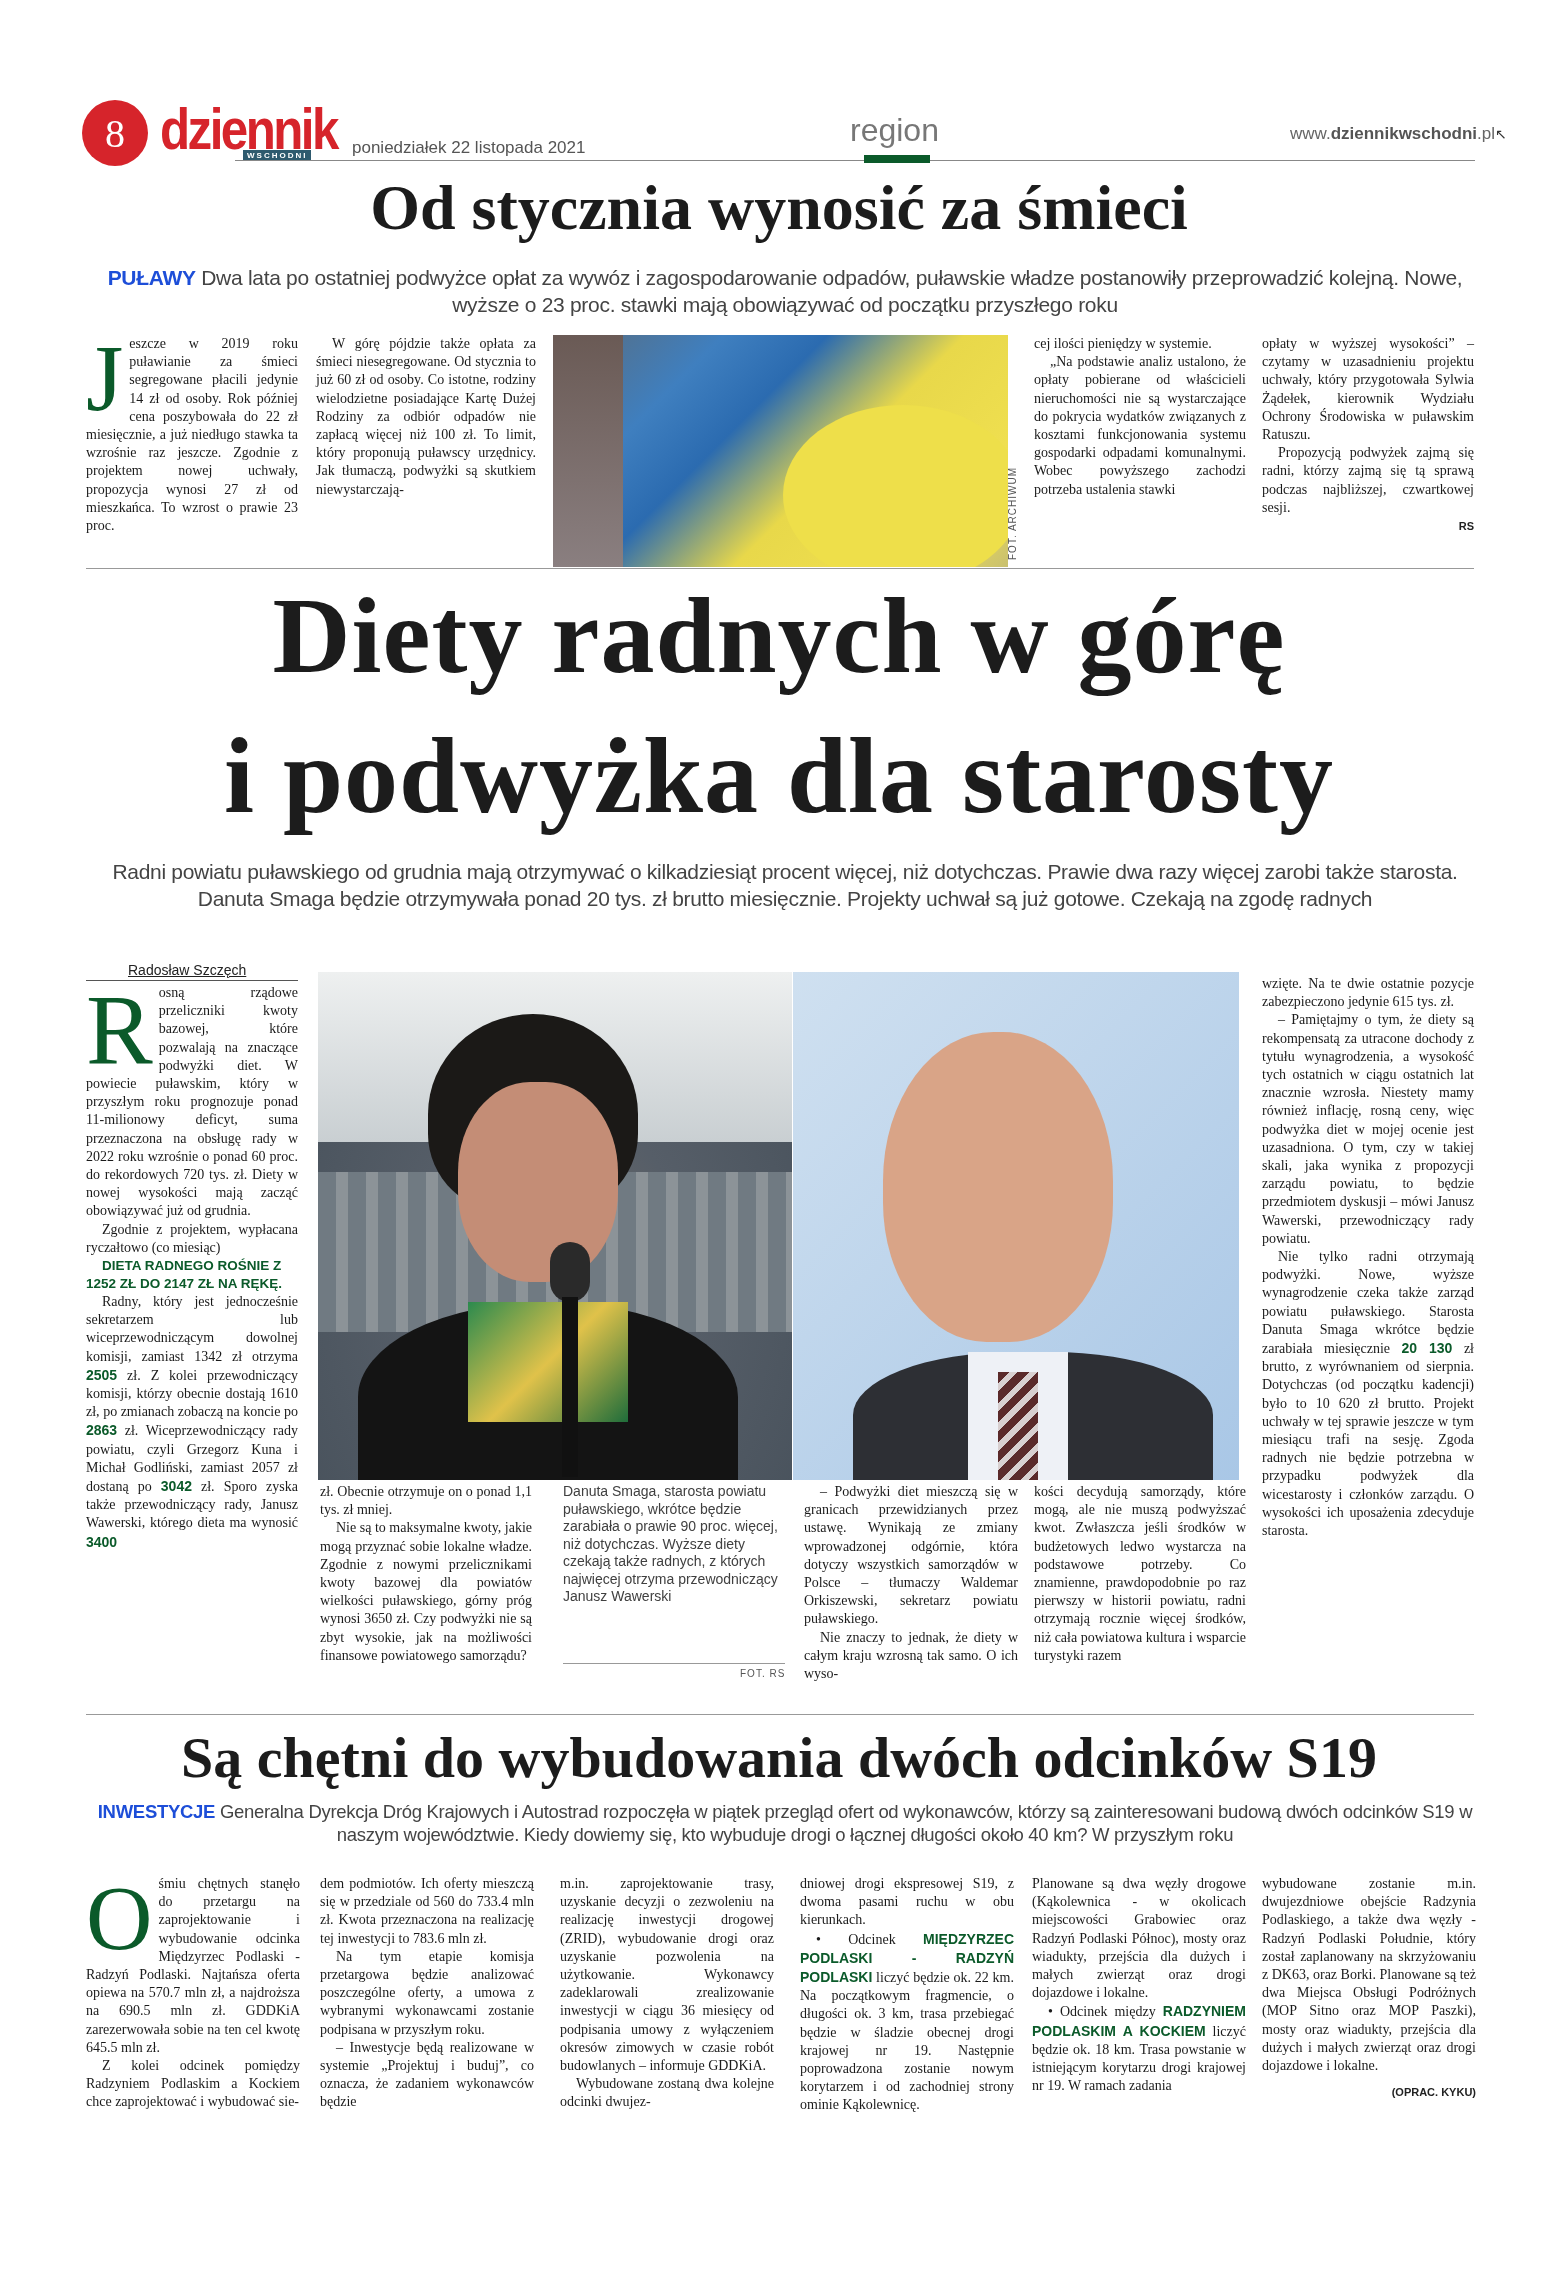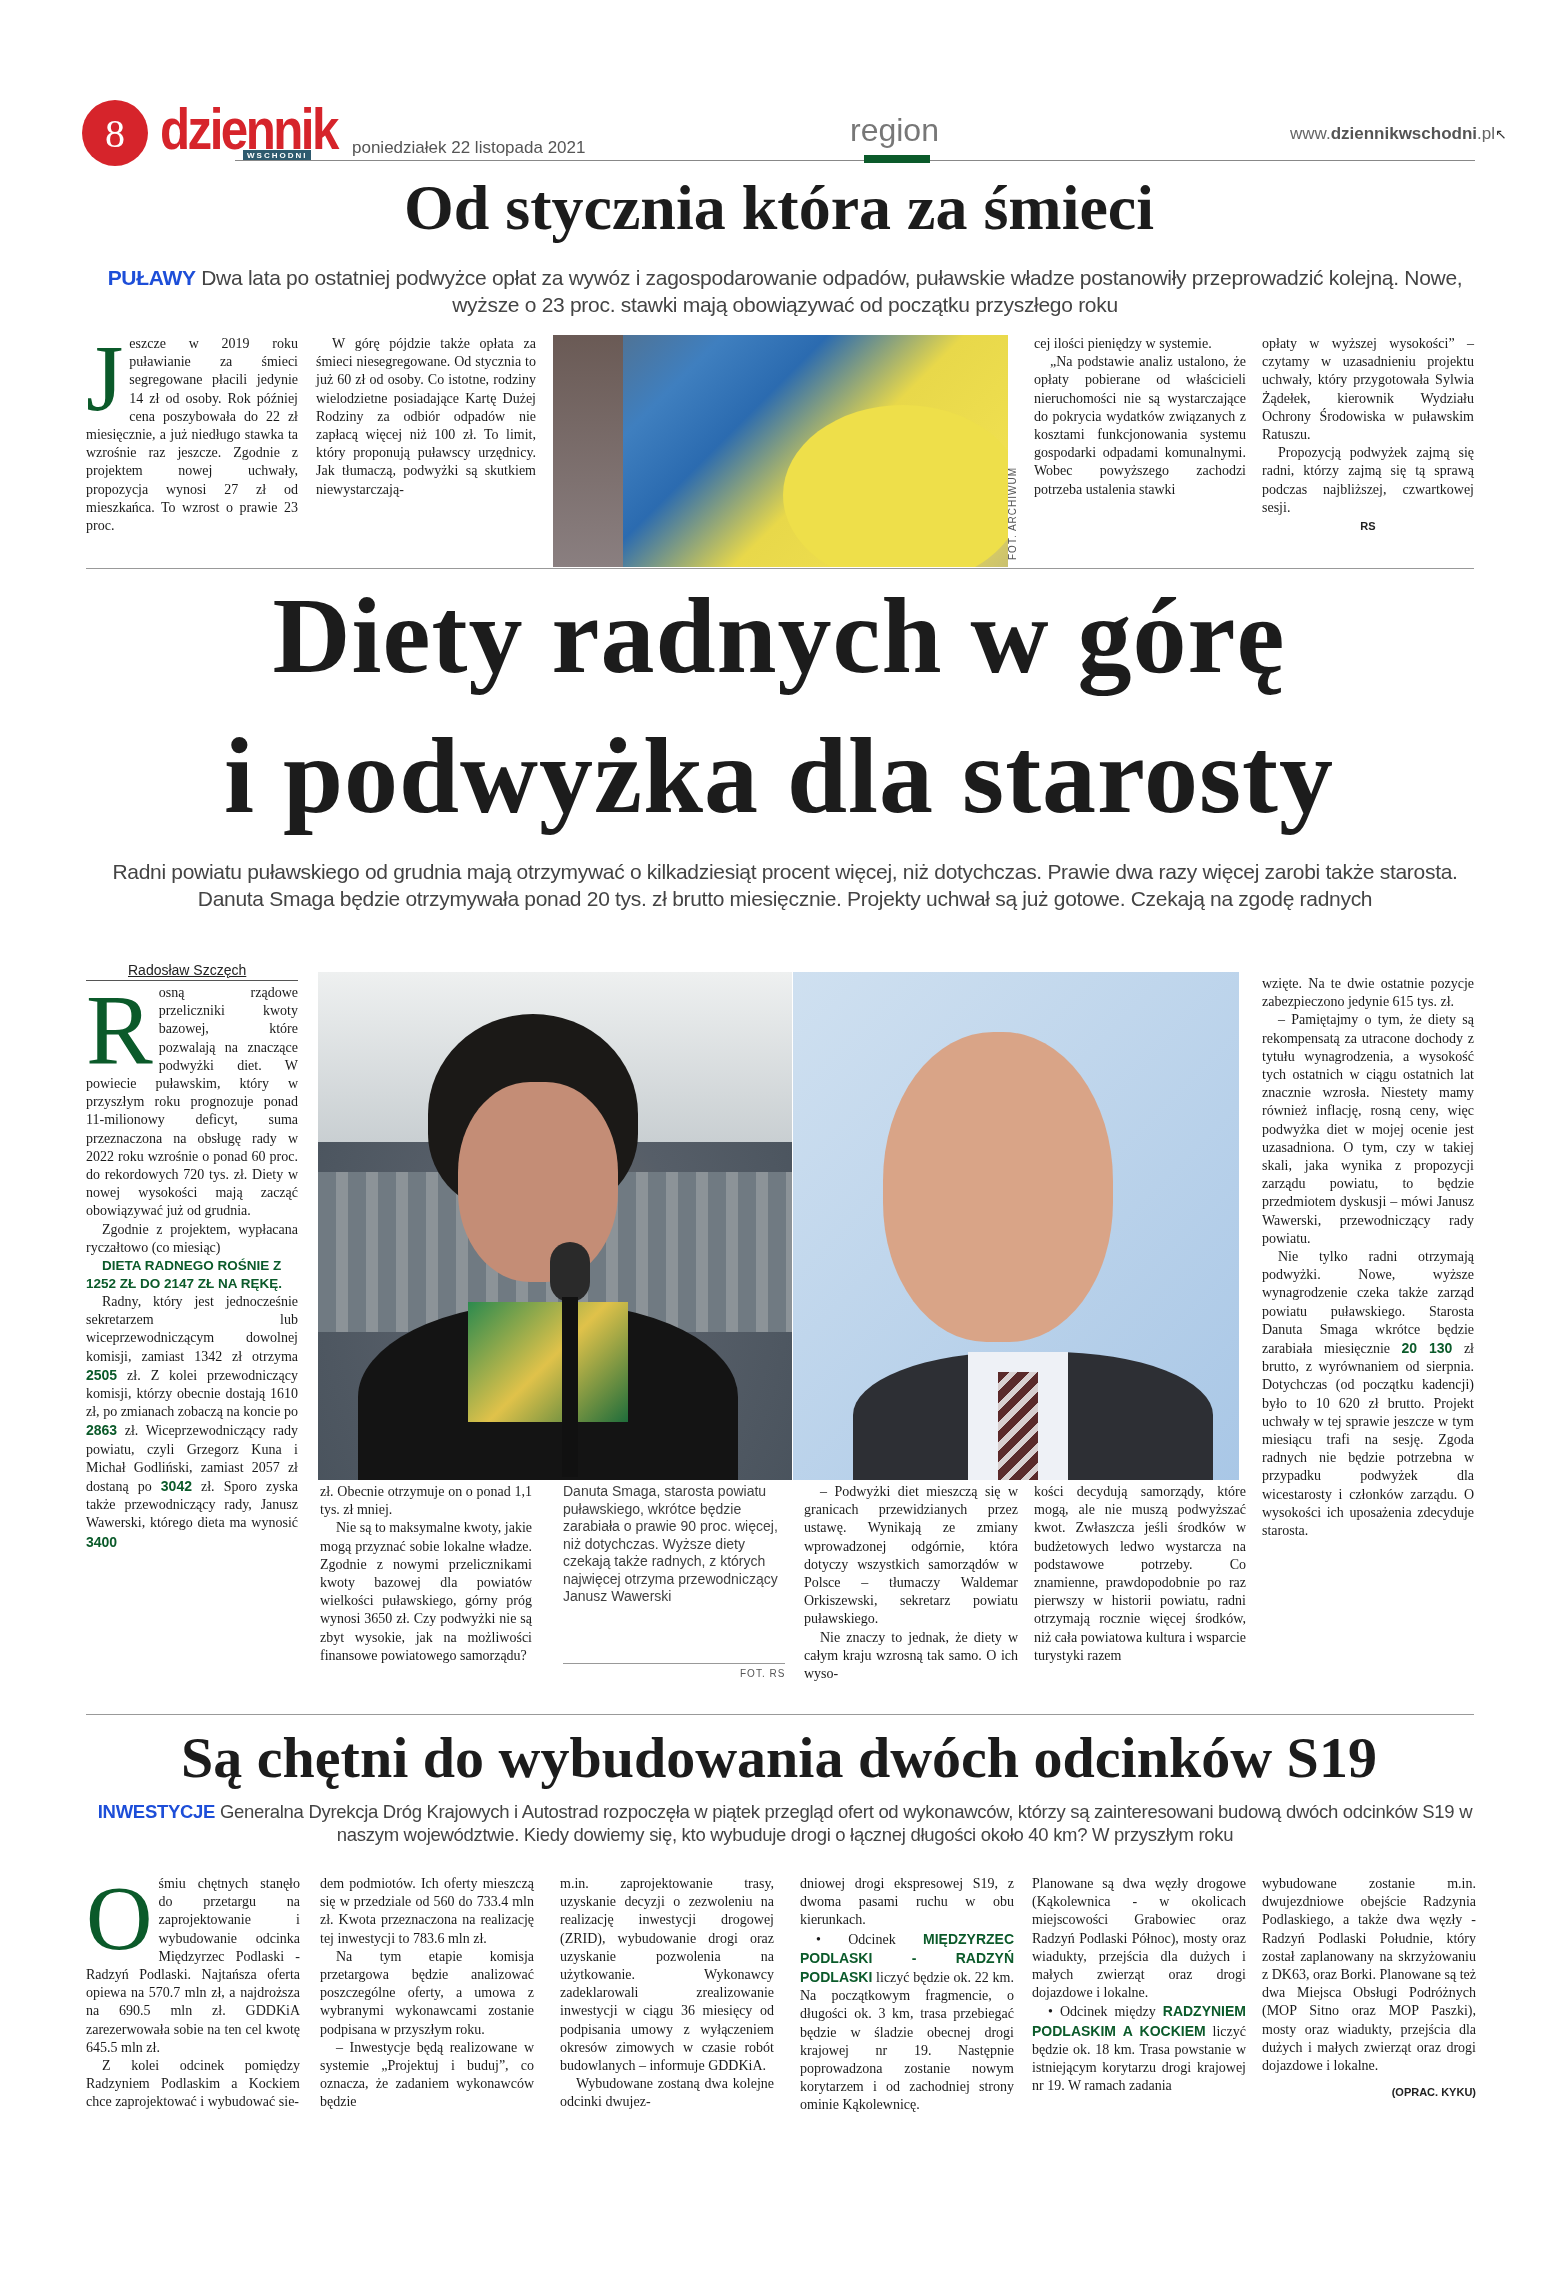--- a/index.html
+++ b/index.html
@@ -32,42 +32,42 @@
 
 <div class="abs page-num">8</div>
 <div class="abs logo">dziennik</div>
 <div class="abs logo-sub">WSCHODNI</div>
 <div class="abs date">poniedziałek 22 listopada 2021</div>
 <div class="abs section">region</div>
 <div class="abs header-line"></div>
 <div class="abs section-bar"></div>
 <div class="abs site"><span>www.</span><b>dziennikwschodni</b><span>.pl</span><span style="font-size:14px;color:#333">↖</span></div>
 
-<div class="abs h1" style="top:168px;font-size:64px;line-height:80px">Od stycznia która za śmieci</div>
+<div class="abs h1" style="top:168px;font-size:64px;line-height:80px">Od stycznia wynosić za śmieci</div>
 <div class="abs lead" style="top:264px"><span class="kw">PUŁAWY</span> <span>Dwa lata po ostatniej podwyżce opłat za wywóz i zagospodarowanie odpadów, puławskie władze postanowiły przeprowadzić kolejną. Nowe, wyższe o 23 proc. stawki mają obowiązywać od początku przyszłego roku</span></div>
 
 <div class="abs col" style="left:86px;top:335px;width:212px">
   <p class="noind"><span class="drop" style="font-size:96px;line-height:80px">J</span><span>eszcze w 2019 roku puławianie za śmieci segregowane płacili jedynie 14 zł od osoby. Rok później cena poszybowała do 22 zł miesięcznie, a już niedługo stawka ta wzrośnie raz jeszcze. Zgodnie z projektem nowej uchwały, propozycja wynosi 27 zł od mieszkańca. To wzrost o prawie 23 proc.</span></p>
 </div>
 <div class="abs col" style="left:316px;top:335px;width:220px">
   <p>W górę pójdzie także opłata za śmieci niesegregowane. Od stycznia to już 60 zł od osoby. Co istotne, rodziny wielodzietne posiadające Kartę Dużej Rodziny za odbiór odpadów nie zapłacą więcej niż 100 zł. To limit, który proponują puławscy urzędnicy. Jak tłumaczą, podwyżki są skutkiem niewystarczają-</p>
 </div>
 <div class="abs photo" style="left:553px;top:335px;width:455px;height:232px;background:linear-gradient(135deg,#5a6b7a 0%,#3f7fbf 25%,#2b6bb0 40%,#e8d84a 60%,#f0e050 85%,#c9c070 100%)">
   <div class="abs" style="left:0;top:0;width:70px;height:232px;background:linear-gradient(180deg,#6a5a55,#8a7f80)"></div>
   <div class="abs" style="left:230px;top:70px;width:240px;height:180px;border-radius:50%;background:#eedf4a"></div>
 </div>
 <div class="abs credit" style="left:1007px;top:560px;transform:rotate(-90deg);transform-origin:left top;white-space:nowrap">FOT. ARCHIWUM</div>
 <div class="abs col" style="left:1034px;top:335px;width:212px">
   <p class="noind">cej ilości pieniędzy w systemie.</p>
   <p>„Na podstawie analiz ustalono, że opłaty pobierane od właścicieli nieruchomości nie są wystarczające do pokrycia wydatków związanych z kosztami funkcjonowania systemu gospodarki odpadami komunalnymi. Wobec powyższego zachodzi potrzeba ustalenia stawki</p>
 </div>
 <div class="abs col" style="left:1262px;top:335px;width:212px">
   <p class="noind">opłaty w wyższej wysokości” – czytamy w uzasadnieniu projektu uchwały, który przygotowała Sylwia Żądełek, kierownik Wydziału Ochrony Środowiska w puławskim Ratuszu.</p>
   <p>Propozycją podwyżek zajmą się radni, którzy zajmą się tą sprawą podczas najbliższej, czwartkowej sesji.</p>
-  <div class="hl" style="text-align:center;font-size:11px;color:#222">RS</div>
+  <div class="hl" style="text-align:right;font-size:11px;color:#222">RS</div>
 </div>
 <div class="abs rule" style="left:86px;top:568px;width:1388px"></div>
 
 <div class="abs h1" style="top:578px;font-size:108px;line-height:116px;letter-spacing:1px">Diety radnych w górę</div>
 <div class="abs h1" style="top:718px;font-size:108px;line-height:116px;letter-spacing:1px">i podwyżka dla starosty</div>
 <div class="abs lead" style="top:858px">Radni powiatu puławskiego od grudnia mają otrzymywać o kilkadziesiąt procent więcej, niż dotychczas. Prawie dwa razy więcej zarobi także starosta. Danuta Smaga będzie otrzymywała ponad 20 tys. zł brutto miesięcznie. Projekty uchwał są już gotowe. Czekają na zgodę radnych</div>
 
 <div class="abs" style="left:128px;top:962px;font-family:'Liberation Sans',sans-serif;font-size:14px;color:#222;text-decoration:underline">Radosław Szczęch</div>
 <div class="abs rule" style="left:86px;top:980px;width:212px;background:#555"></div>
 

